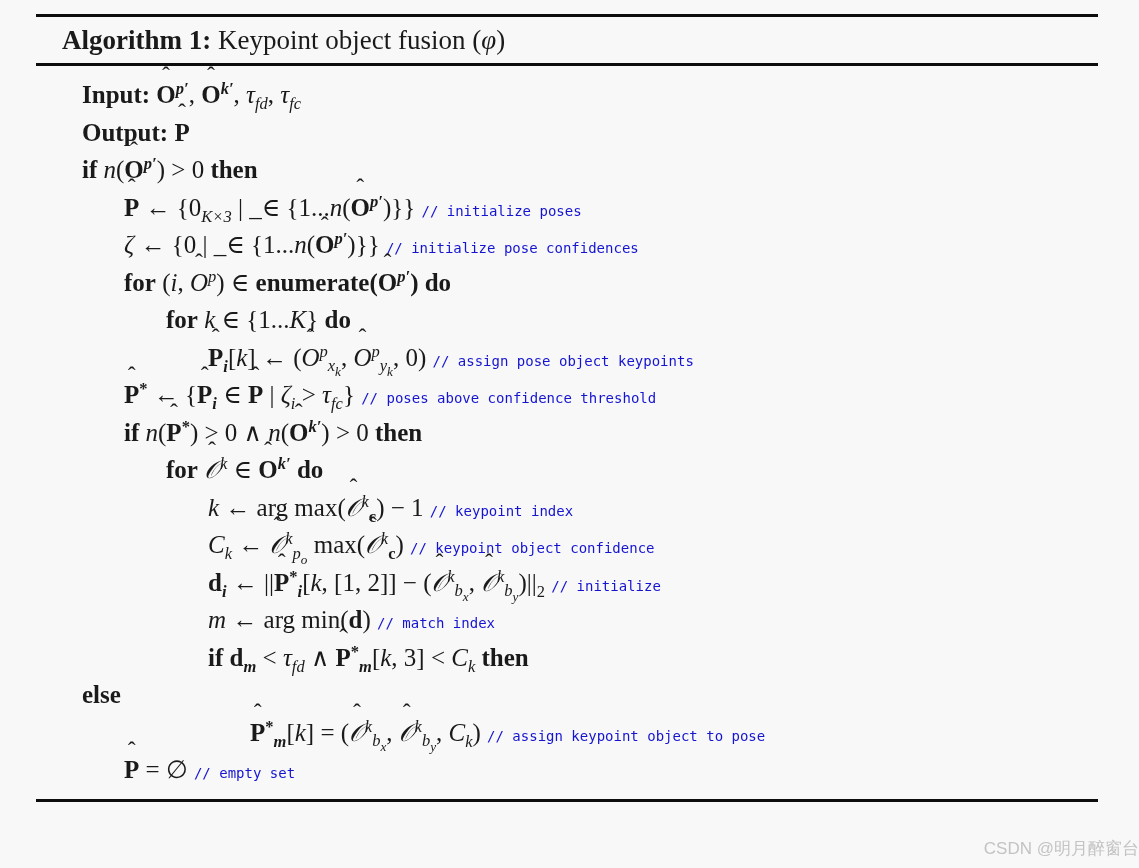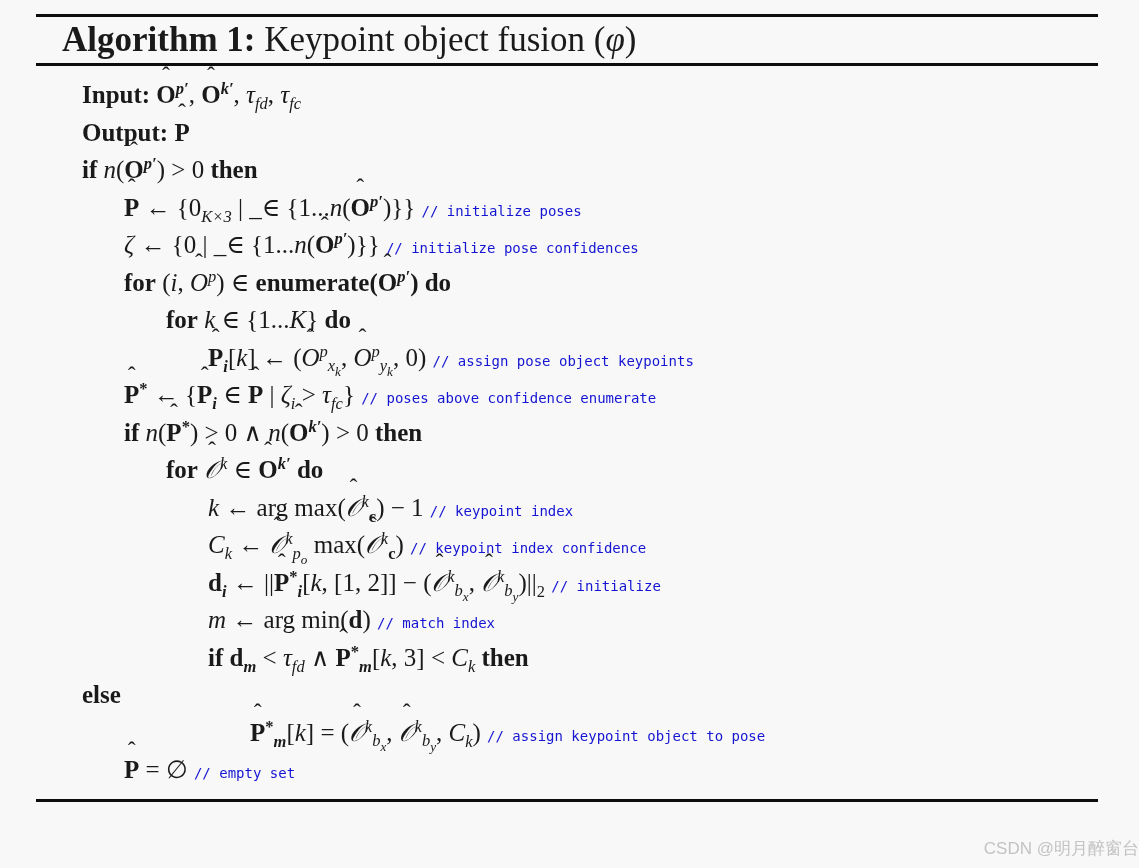--- a/index.html
+++ b/index.html
@@ -35,21 +35,21 @@
     margin-top: 0;
   }
   .rule-bottom {
     height: 3px;
     background: #0d0d0d;
     width: 100%;
   }
 
   .title-row {
     padding: 6px 0 6px 26px;
-    font-size: 35px;
+    font-size: 27px;
     line-height: 34px;
     white-space: nowrap;
   }
   .title-label {
     font-weight: bold;
     font-family: "Liberation Serif", "DejaVu Serif", serif;
   }
   .title-text {
     font-weight: normal;
   }
@@ -210,21 +210,21 @@
 
     <div class="line ind1">
       <span class="mb"><span class="hatwrap"><span class="hatmark">̂</span>P</span><sup class="rm">*</sup></span>
       <span class="op">←</span>
       <span class="rm">{</span><span class="mb"><span class="hatwrap"><span class="hatmark">̂</span>P</span><sub class="mi">i</sub></span>
       <span class="op">∈</span>
       <span class="mb"><span class="hatwrap"><span class="hatmark">̂</span>P</span></span>
       <span class="op">|</span>
       <span class="mi">ζ<sub class="mi">i</sub></span> <span class="op">&gt;</span>
       <span class="mi">τ<sub class="mi">fc</sub></span><span class="rm">}</span>
-      <span class="cmt">// poses above confidence enumerate</span>
+      <span class="cmt">// poses above confidence threshold</span>
     </div>
 
     <div class="line ind1">
       <span class="kw">if</span>
       <span class="mi">n</span><span class="rm">(</span><span class="mb"><span class="hatwrap"><span class="hatmark">̂</span>P</span><sup class="rm">*</sup></span><span class="rm">)</span>
       <span class="op">&gt;</span> <span class="mn">0</span> <span class="op">∧</span>
       <span class="mi">n</span><span class="rm">(</span><span class="mb"><span class="hatwrap"><span class="hatmark">̂</span>O</span><sup class="mi">k′</sup></span><span class="rm">)</span>
       <span class="op">&gt;</span> <span class="mn">0</span>
       <span class="kw">then</span>
     </div>
@@ -243,21 +243,21 @@
       <span class="rm"><span>arg</span> max(</span><span class="mi"><span class="hatwrap"><span class="hatmark">̂</span>𝒪</span><sup class="mi">k</sup><sub class="mb">c</sub></span><span class="rm">)</span>
       <span class="op">−</span> <span class="mn">1</span>
       <span class="cmt">// keypoint index</span>
     </div>
 
     <div class="line ind3">
       <span class="mi">C<sub class="mi">k</sub></span>
       <span class="op">←</span>
       <span class="mi"><span class="hatwrap"><span class="hatmark">̂</span>𝒪</span><sup class="mi">k</sup><sub class="mi">p<sub class="mi">o</sub></sub></span>
       <span class="rm">max(</span><span class="mi"><span class="hatwrap"><span class="hatmark">̂</span>𝒪</span><sup class="mi">k</sup><sub class="mb">c</sub></span><span class="rm">)</span>
-      <span class="cmt">// keypoint index confidence</span>
+      <span class="cmt">// keypoint object confidence</span>
     </div>
 
     <div class="line ind3">
       <span class="mb">d<sub class="mi">i</sub></span>
       <span class="op">←</span>
       <span class="rm">||</span><span class="mb"><span class="hatwrap"><span class="hatmark">̂</span>P</span><sup class="rm">*</sup><sub class="mi">i</sub></span><span class="rm">[</span><span class="mi">k</span><span class="rm">,</span> <span class="rm">[</span><span class="mn">1</span><span class="rm">,</span> <span class="mn">2</span><span class="rm">]]</span>
       <span class="op">−</span>
       <span class="rm">(</span><span class="mi"><span class="hatwrap"><span class="hatmark">̂</span>𝒪</span><sup class="mi">k</sup><sub class="mi">b<sub class="mi">x</sub></sub></span><span class="rm">,</span>
       <span class="mi"><span class="hatwrap"><span class="hatmark">̂</span>𝒪</span><sup class="mi">k</sup><sub class="mi">b<sub class="mi">y</sub></sub></span><span class="rm">)||<sub class="mn">2</sub></span>
       <span class="cmt">// initialize</span>

